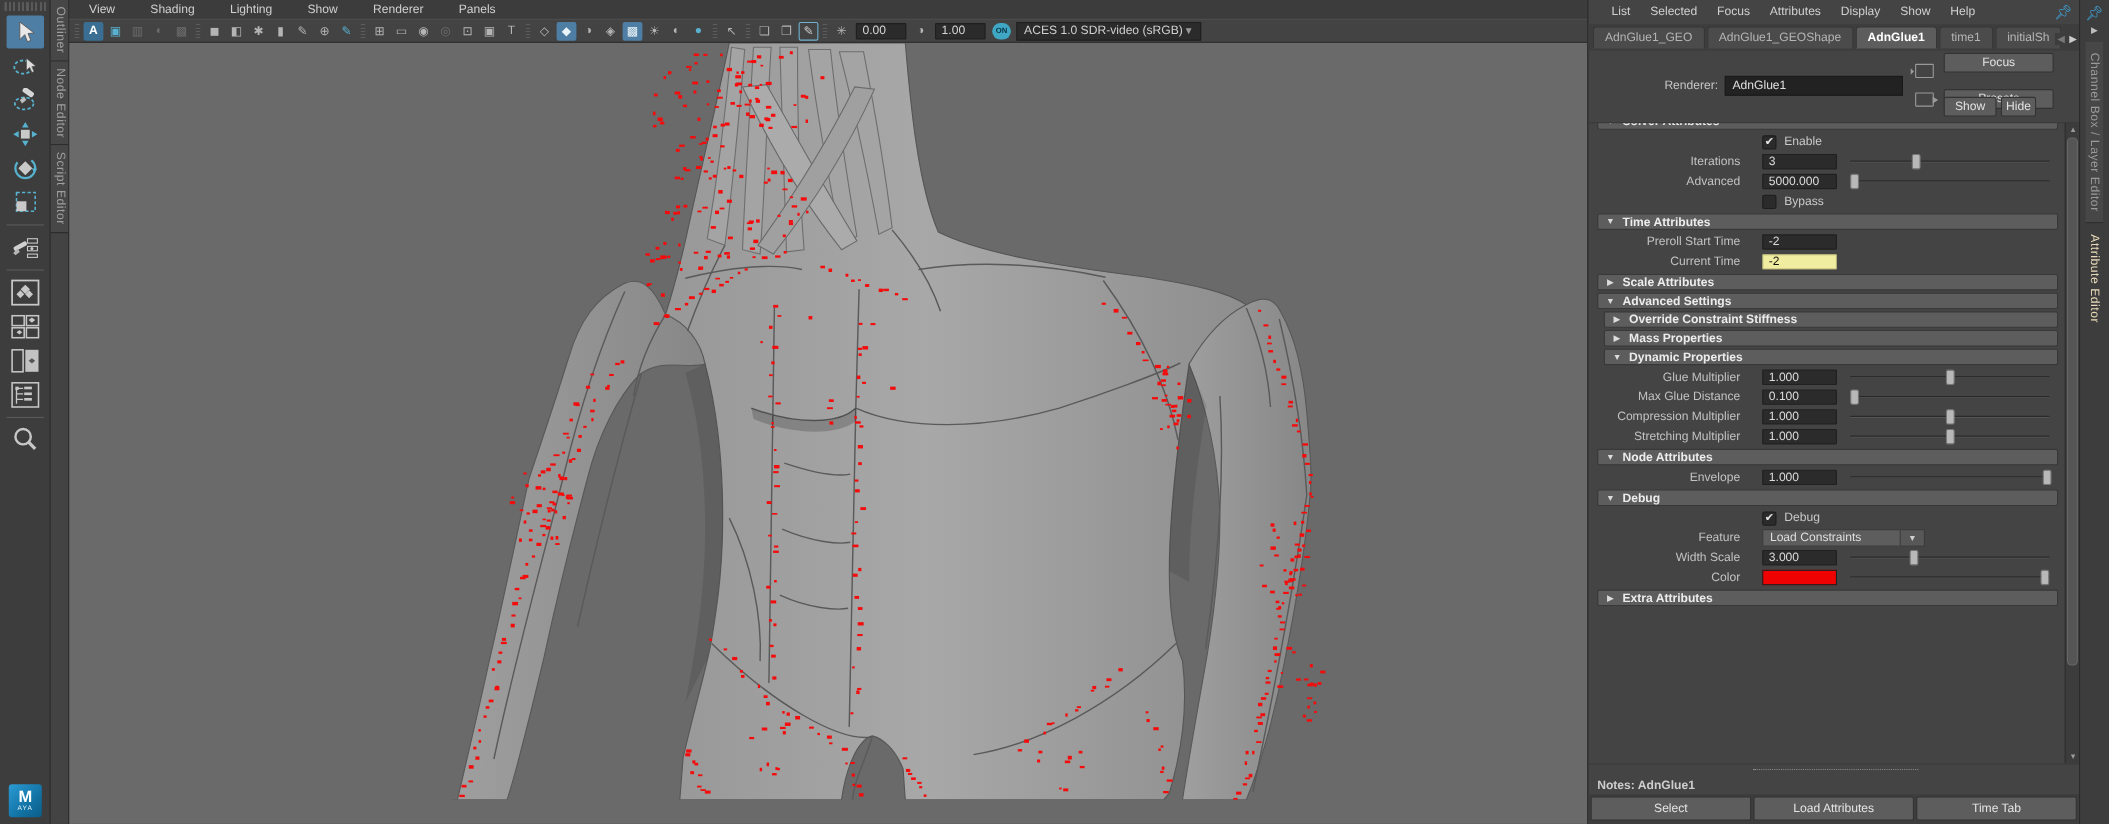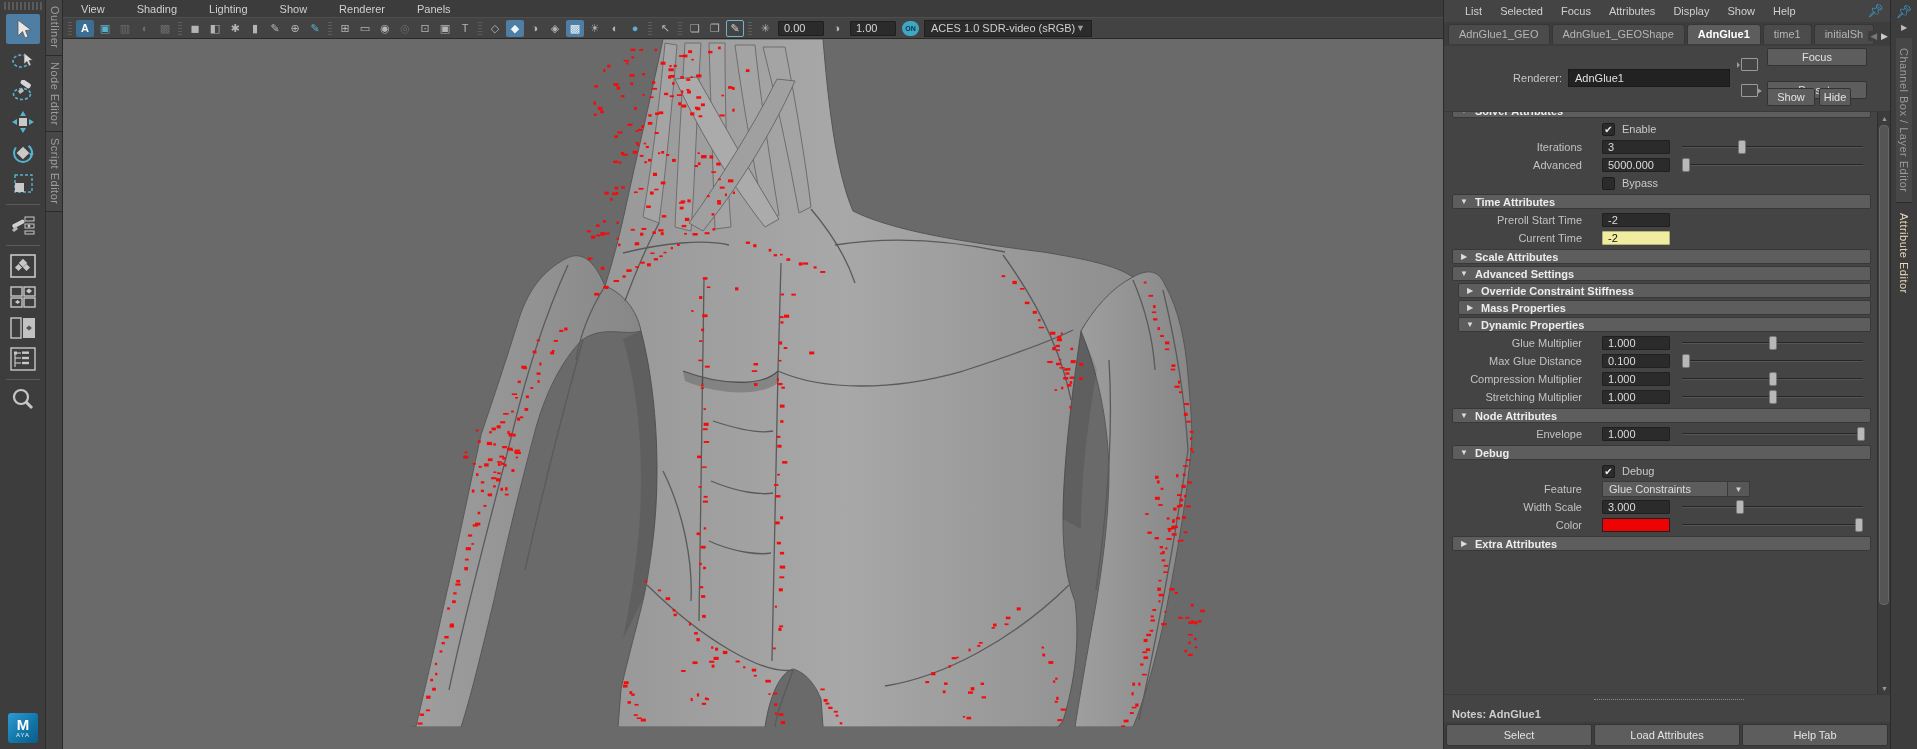--- a/index.html
+++ b/index.html
@@ -1055,21 +1055,21 @@
             <span class="tri">▼</span>
             <span>Debug</span>
           </div>
           <div class="ae-row">
             <div class="ae-label"></div>
             <div class="cb">✔</div>
             <span class="cb-label">Debug</span>
           </div>
           <div class="ae-row">
             <div class="ae-label">Feature</div>
-            <div class="dropdown">Glue Constraints</div>
+            <div class="dropdown">Load Constraints</div>
             <div class="dd-arr">▼</div>
           </div>
           <div class="ae-row">
             <div class="ae-label">Width Scale</div>
             <div class="ae-field">3.000</div>
             <div class="slider">
               <div class="track"></div>
               <div class="handle" style="left:calc(32% - 4px)"></div>
             </div>
           </div>
@@ -1092,21 +1092,21 @@
         <div class="sb-arrow" style="bottom:0">▼</div>
       </div>
     </div>
     <div class="ae-notes-zone">
       <div class="dotline"></div>
       <div class="notes">Notes: AdnGlue1</div>
     </div>
     <div class="ae-footer">
       <div class="foot-btn">Select</div>
       <div class="foot-btn">Load Attributes</div>
-      <div class="foot-btn">Help Tab</div>
+      <div class="foot-btn">Time Tab</div>
     </div>
   </div>
 
   <div class="right-strip">
     <div class="pin">📌︎</div>
     <div class="expander">▶</div>
     <div class="rtab inactive">Channel Box / Layer Editor</div>
     <div class="rtab active">Attribute Editor</div>
   </div>
 </div>

